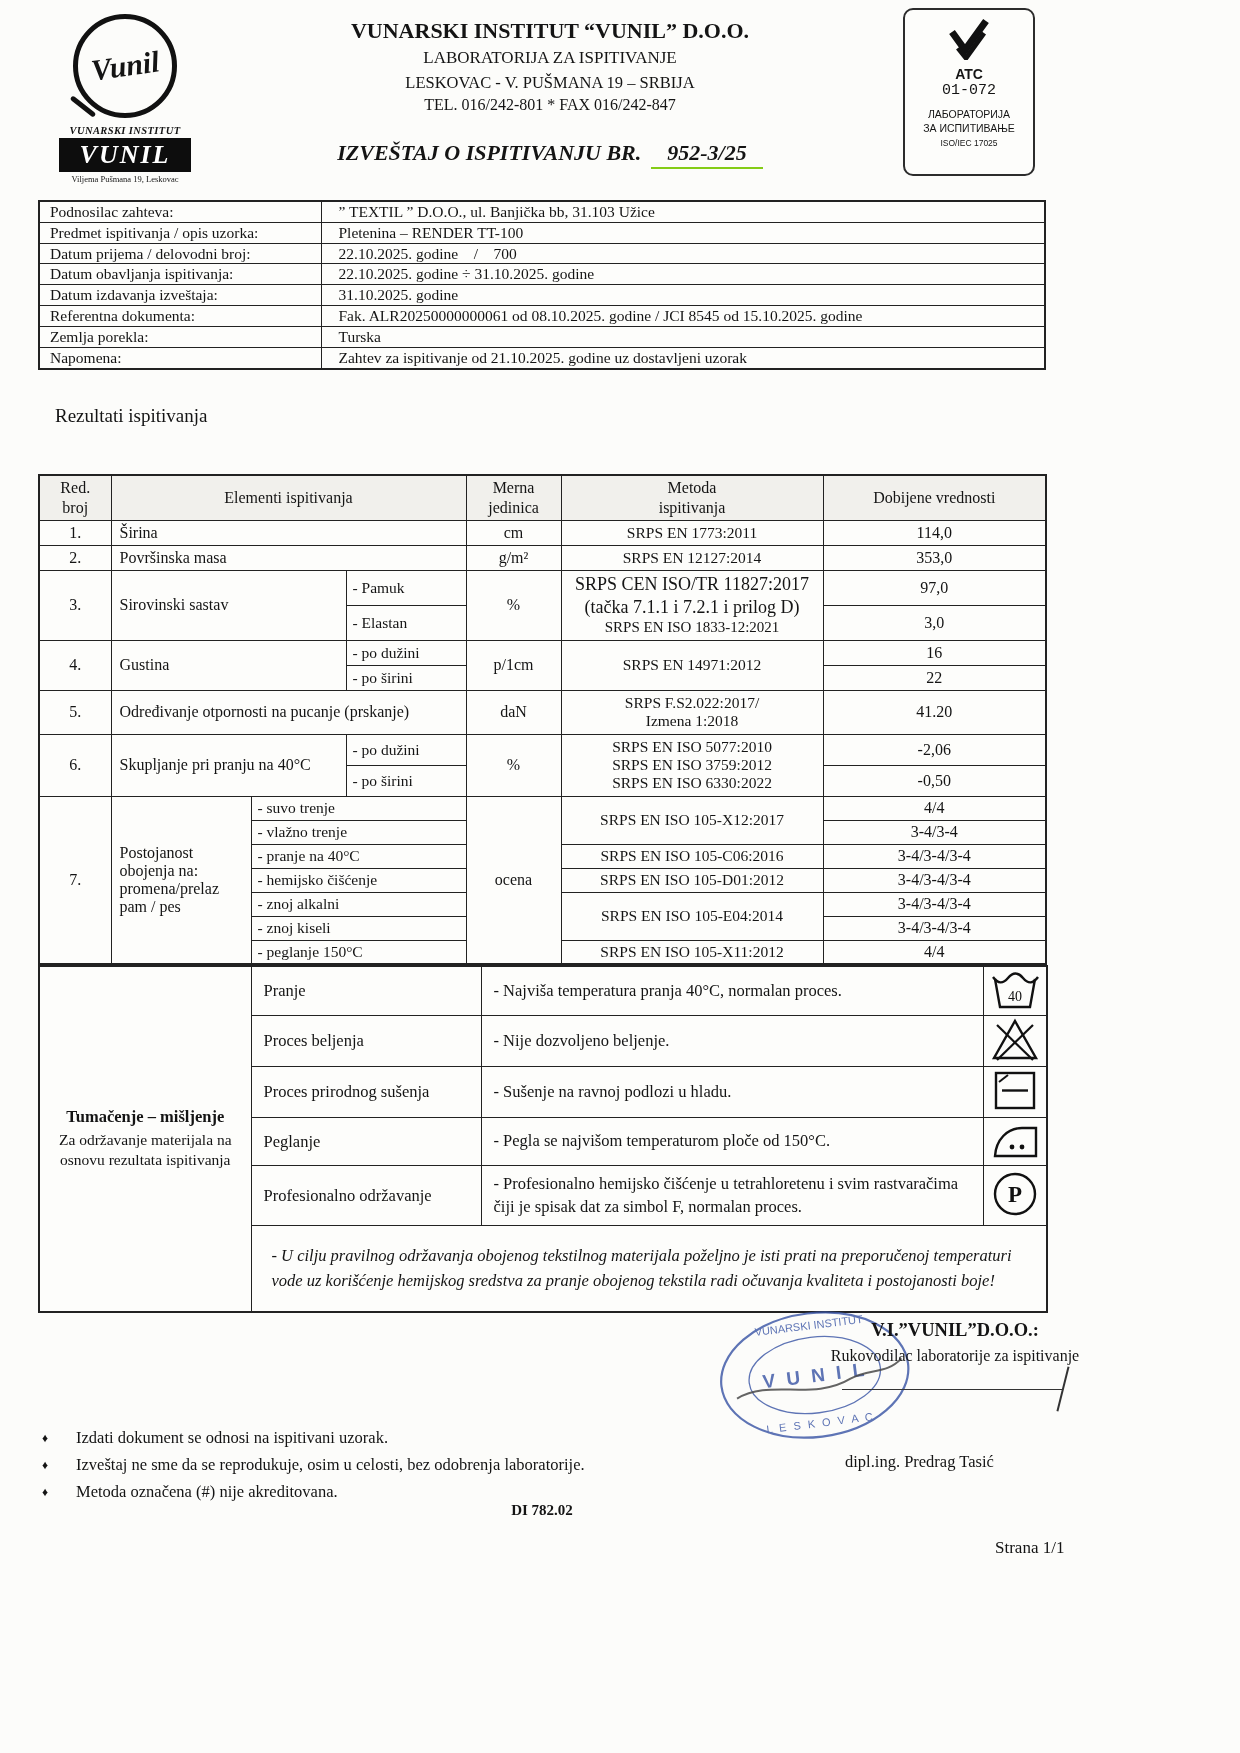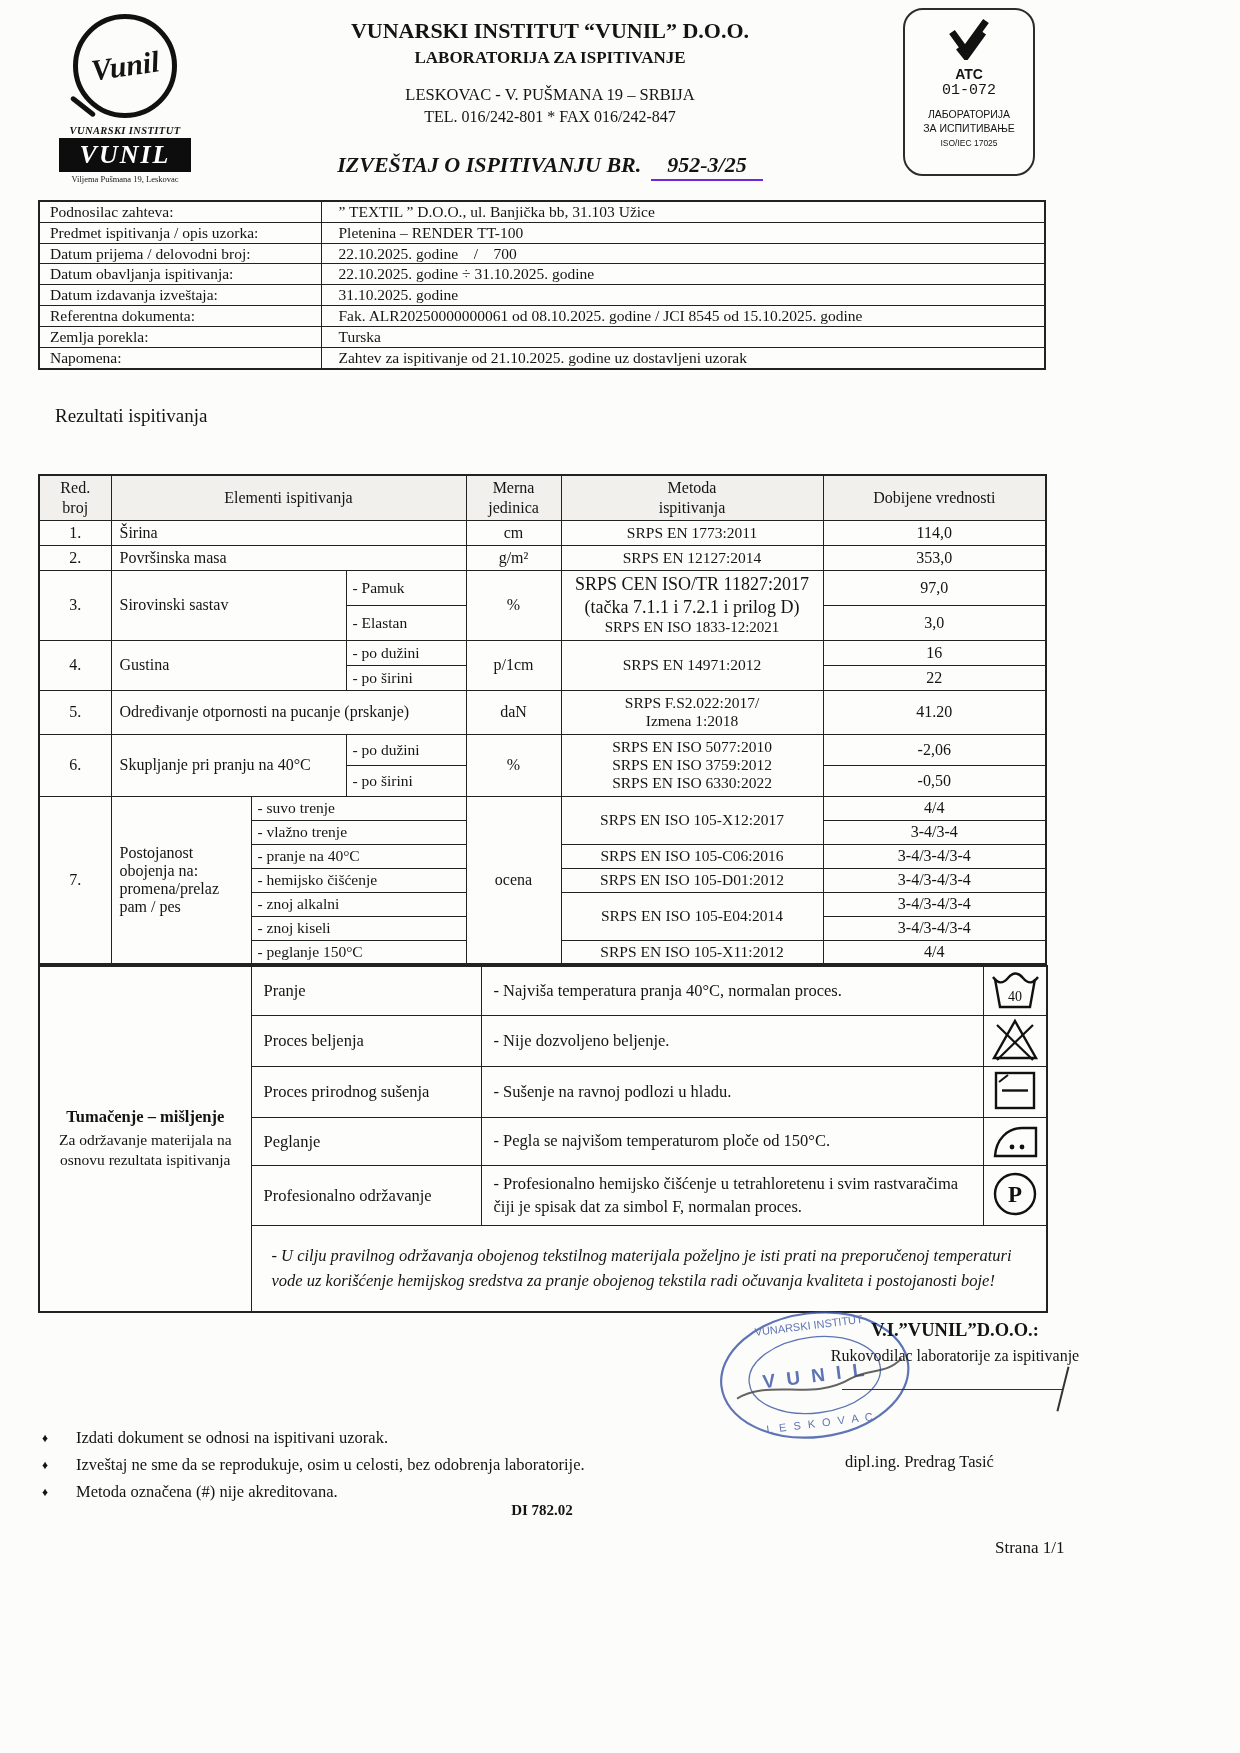--- a/index.html
+++ b/index.html
@@ -14,28 +14,28 @@
   .logo-circle::after { content:""; position:absolute; left:-10px; bottom:4px; width:30px; height:5px;
     background:#111; transform:rotate(38deg); border-radius:3px; }
   .logo-script { font-style:italic; font-weight:bold; font-size:30px; transform:rotate(-8deg); }
   .logo-inst { font-size:10.5px; font-weight:bold; font-style:italic; letter-spacing:.4px; margin:7px 0 2px; }
   .logo-brand { width:132px; height:34px; margin:0 auto; background:#0d0d0d; color:#fff;
     font-style:italic; font-weight:bold; font-size:26px; line-height:34px; letter-spacing:2px; }
   .logo-addr { font-size:8.5px; margin-top:2px; }
 
   .hc { position:absolute; left:280px; top:18px; width:540px; text-align:center; }
   .hc .company { font-size:22px; font-weight:bold; margin-bottom:4px; }
-  .hc .lab { font-size:17px; font-weight:bold; margin-bottom:17px; }
+  .hc .lab { font-size:17px; font-weight:normal; margin-bottom:5px; }
   .hc .addr { font-size:16.5px; margin-bottom:3px; }
   .hc .tel { font-size:16px; }
   .report-line { margin-top:26px; font-size:22px; font-weight:bold; font-style:italic; white-space:nowrap; }
-  .repnum { border-bottom:2px solid #6d28d9; padding:0 16px 2px; margin-left:10px; }
+  .repnum { border-bottom:2px solid #84cc16; padding:0 16px 2px; margin-left:10px; }
 
   .badge { position:absolute; left:903px; top:8px; width:132px; height:168px;
-    border:2px solid #2c2c2c; border-radius:20px; text-align:center; padding-top:8px; background:#fdfdfb; }
+    border:2px solid #2c2c2c; border-radius:10px; text-align:center; padding-top:8px; background:#fdfdfb; }
   .badge .atc-name { font-family:"Liberation Sans", sans-serif; font-weight:bold; font-size:14px; margin-top:2px; }
   .badge .atc-code { font-family:Liberation Mono, monospace; font-size:15px; margin-bottom:8px; }
   .badge .atc-l { font-family:"Liberation Sans", sans-serif; font-size:10.5px; line-height:1.35; }
   .badge .atc-iso { font-family:"Liberation Sans", sans-serif; font-size:8.5px; margin-top:3px; }
 
   
   table { border-collapse:collapse; table-layout:fixed; background:#fdfdfb; }
   td, th { border:1px solid #222; padding:2px 8px; font-size:16px; font-weight:normal;
     vertical-align:middle; overflow:hidden; }
   .c { text-align:center; } .l { text-align:left; }

